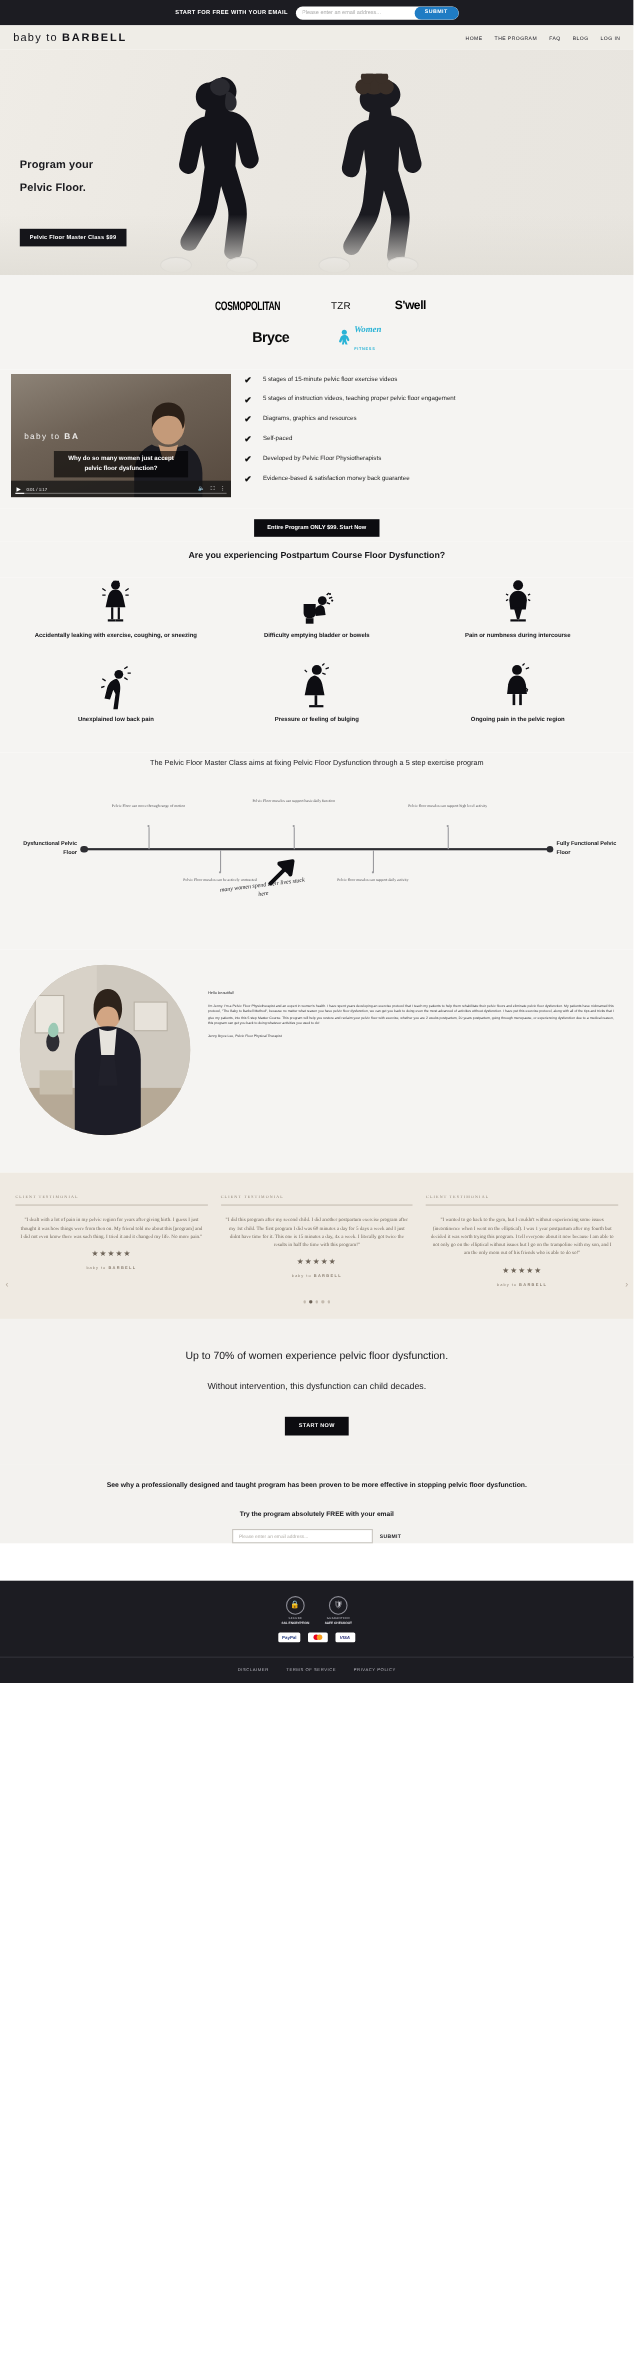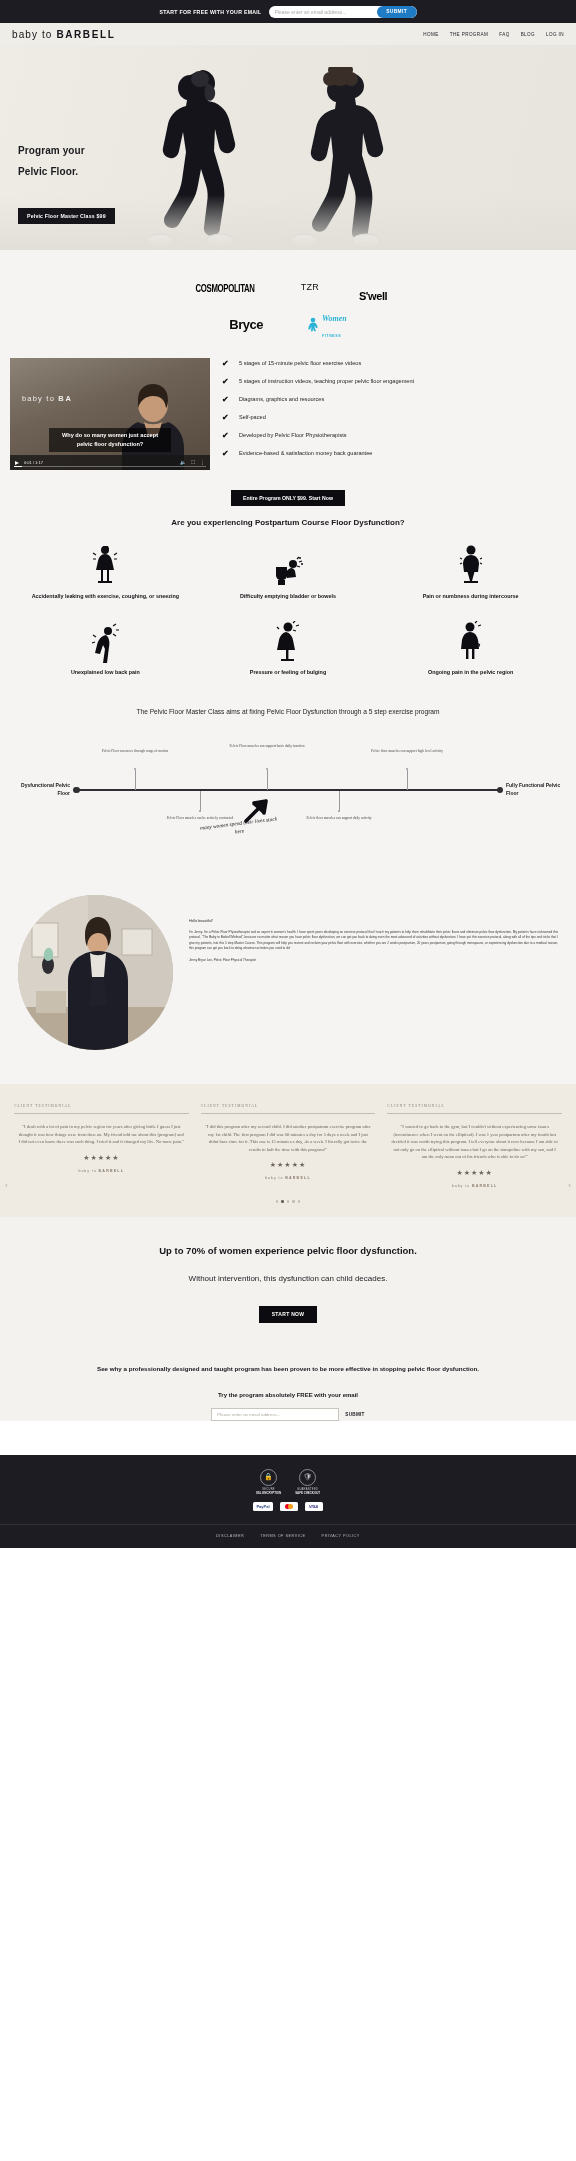--- a/index.html
+++ b/index.html
@@ -141,21 +141,21 @@
   .press-row-2 { margin-top: 6px; gap: 44px; }
   .logo-cosmo {
     font-family: "Liberation Sans", sans-serif;
     font-weight: bold;
     font-size: 9.5px;
     letter-spacing: -.4px;
     transform: scaleX(.82) scaleY(1.18);
     color: #000;
   }
   .logo-tzr { font-size: 9px; letter-spacing: .2px; color: #111; font-weight: 400; }
-  .logo-swell { font-size: 11px; font-weight: bold; letter-spacing: -.4px; color: #000; margin-top: 18px; }
+  .logo-swell { font-size: 11px; font-weight: bold; letter-spacing: -.4px; color: #000; }
   .logo-health { font-size: 13px; font-weight: bold; letter-spacing: -.5px; color: #0a0a0a; }
   .logo-wf { display: flex; align-items: center; gap: 1px; }
   .logo-wf-text { text-align: left; line-height: 1; }
   .logo-wf-women {
     font-family: "Liberation Serif", serif;
     font-style: italic;
     font-weight: bold;
     font-size: 8px;
     color: #2ab3d6;
   }
@@ -178,21 +178,21 @@
   .video {
     width: 200px;
     height: 112px;
     background: linear-gradient(160deg,#8d8377 0%, #6e6256 40%, #55483d 100%);
     position: relative;
     flex: 0 0 200px;
     overflow: hidden;
   }
   .video-watermark {
     position: absolute;
-    left: 12px; top: 36px;
+    left: 12px; top: 52px;
     color: rgba(255,255,255,.88);
     font-size: 7.5px;
     letter-spacing: 1.2px;
   }
   .video-watermark b { letter-spacing: 1.8px; }
   .video-person {
     position: absolute;
     right: 18px; bottom: 0;
     width: 78px; height: 88px;
   }
@@ -393,21 +393,21 @@
     color: #b3a89a; font-size: 8px; line-height: 1;
   }
   .tarrow.l { left: 5px; }
   .tarrow.r { right: 5px; }
   .tdots { display: flex; gap: 3px; justify-content: center; margin-top: 12px; }
   .tdot { width: 2.6px; height: 2.6px; border-radius: 50%; background: #c4bbaf; }
   .tdot.on { background: #6b6054; }
 
   
   .stats { background: #f3f2ef; text-align: center; padding: 26px 30px 26px; }
-  .stats h2 { font-size: 9.5px; font-weight: bold; color: #17171b; line-height: 16px; }
+  .stats h2 { font-size: 9.5px; font-weight: normal; color: #17171b; line-height: 16px; }
   .stats p { font-size: 8px; color: #1e1e22; margin-top: 13px; line-height: 14px; }
   .stats p.small { font-size: 7.5px; margin-top: 11px; }
   .stats button {
     margin-top: 20px;
     background: #0c0c10; color: #fff; border: 0;
     padding: 5.5px 13px; font-size: 5px; font-weight: bold;
     letter-spacing: .3px; cursor: pointer;
     font-family: "Liberation Sans", sans-serif;
   }
 

